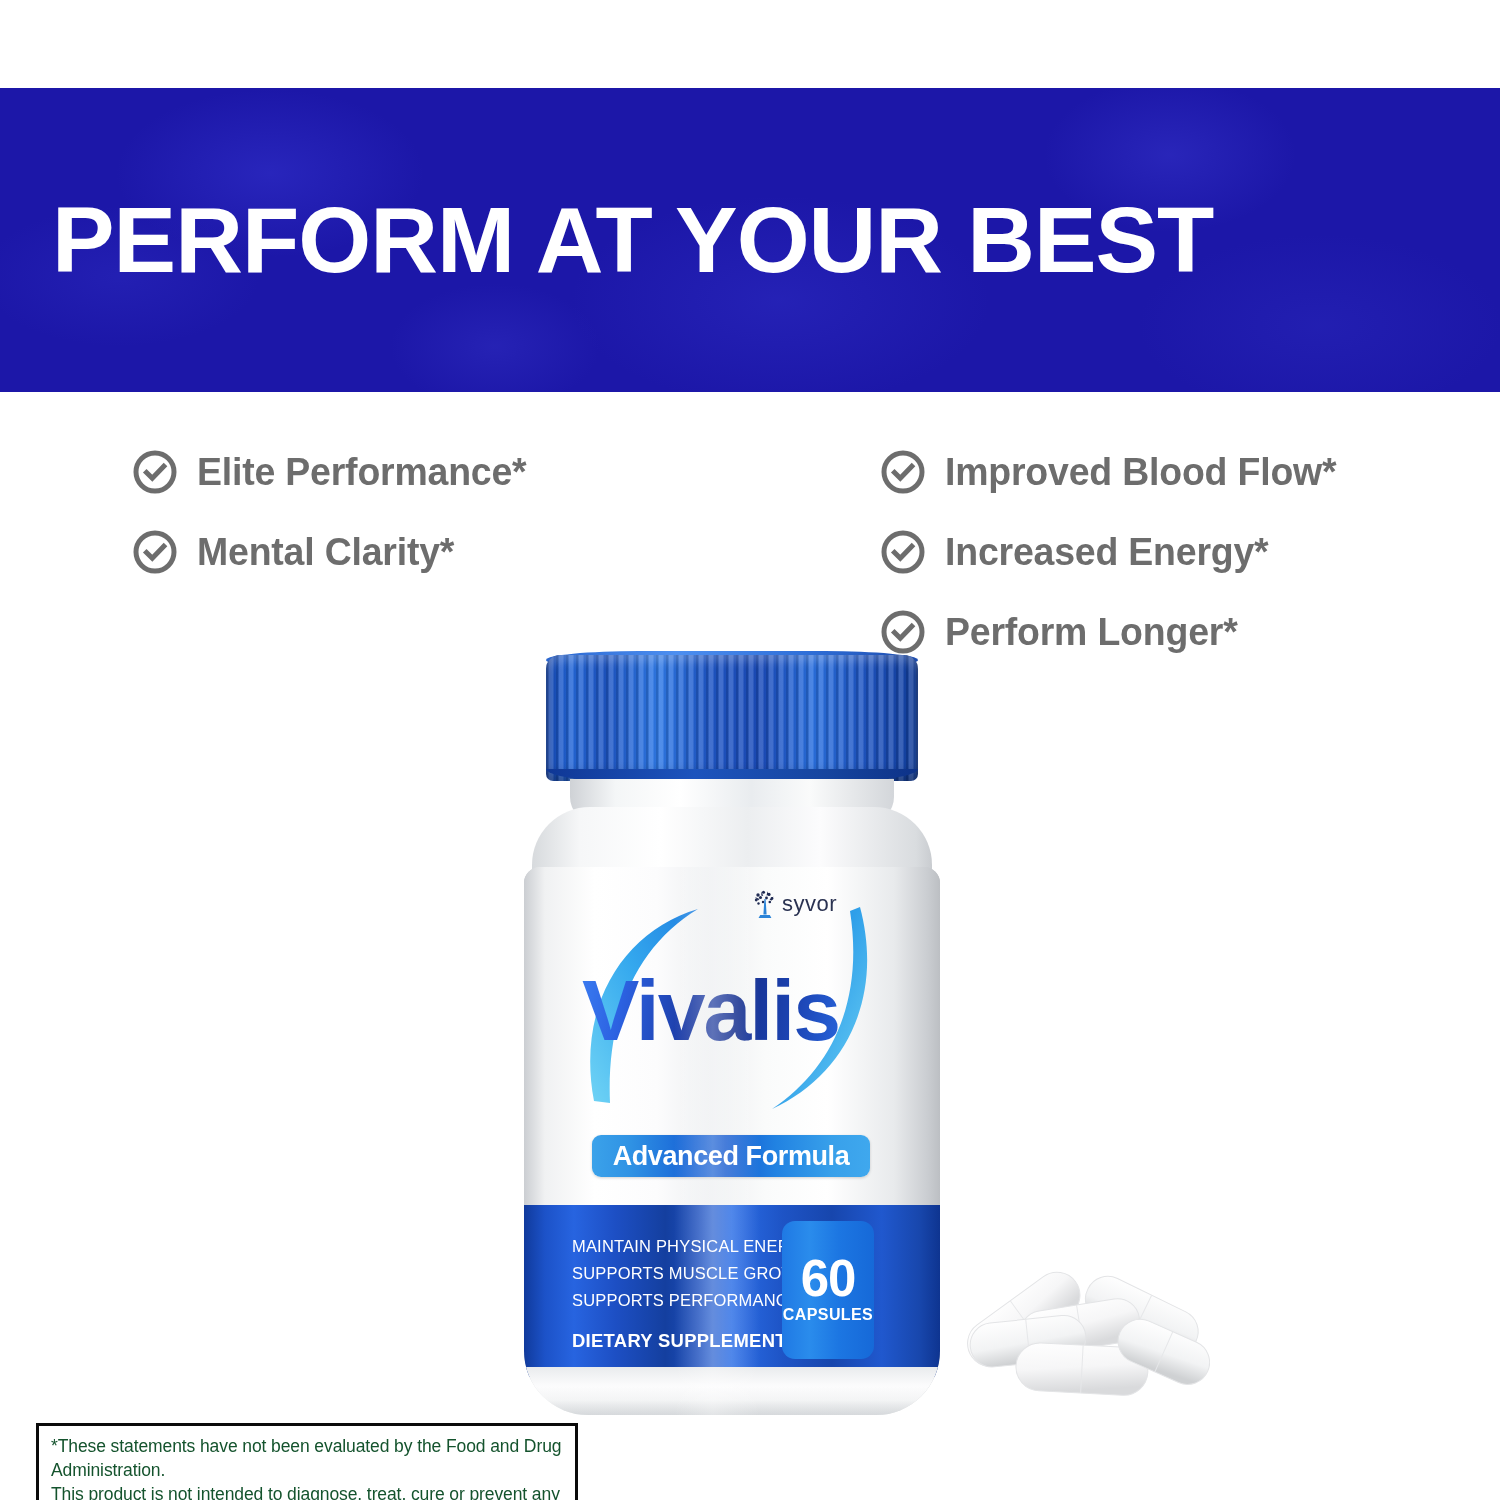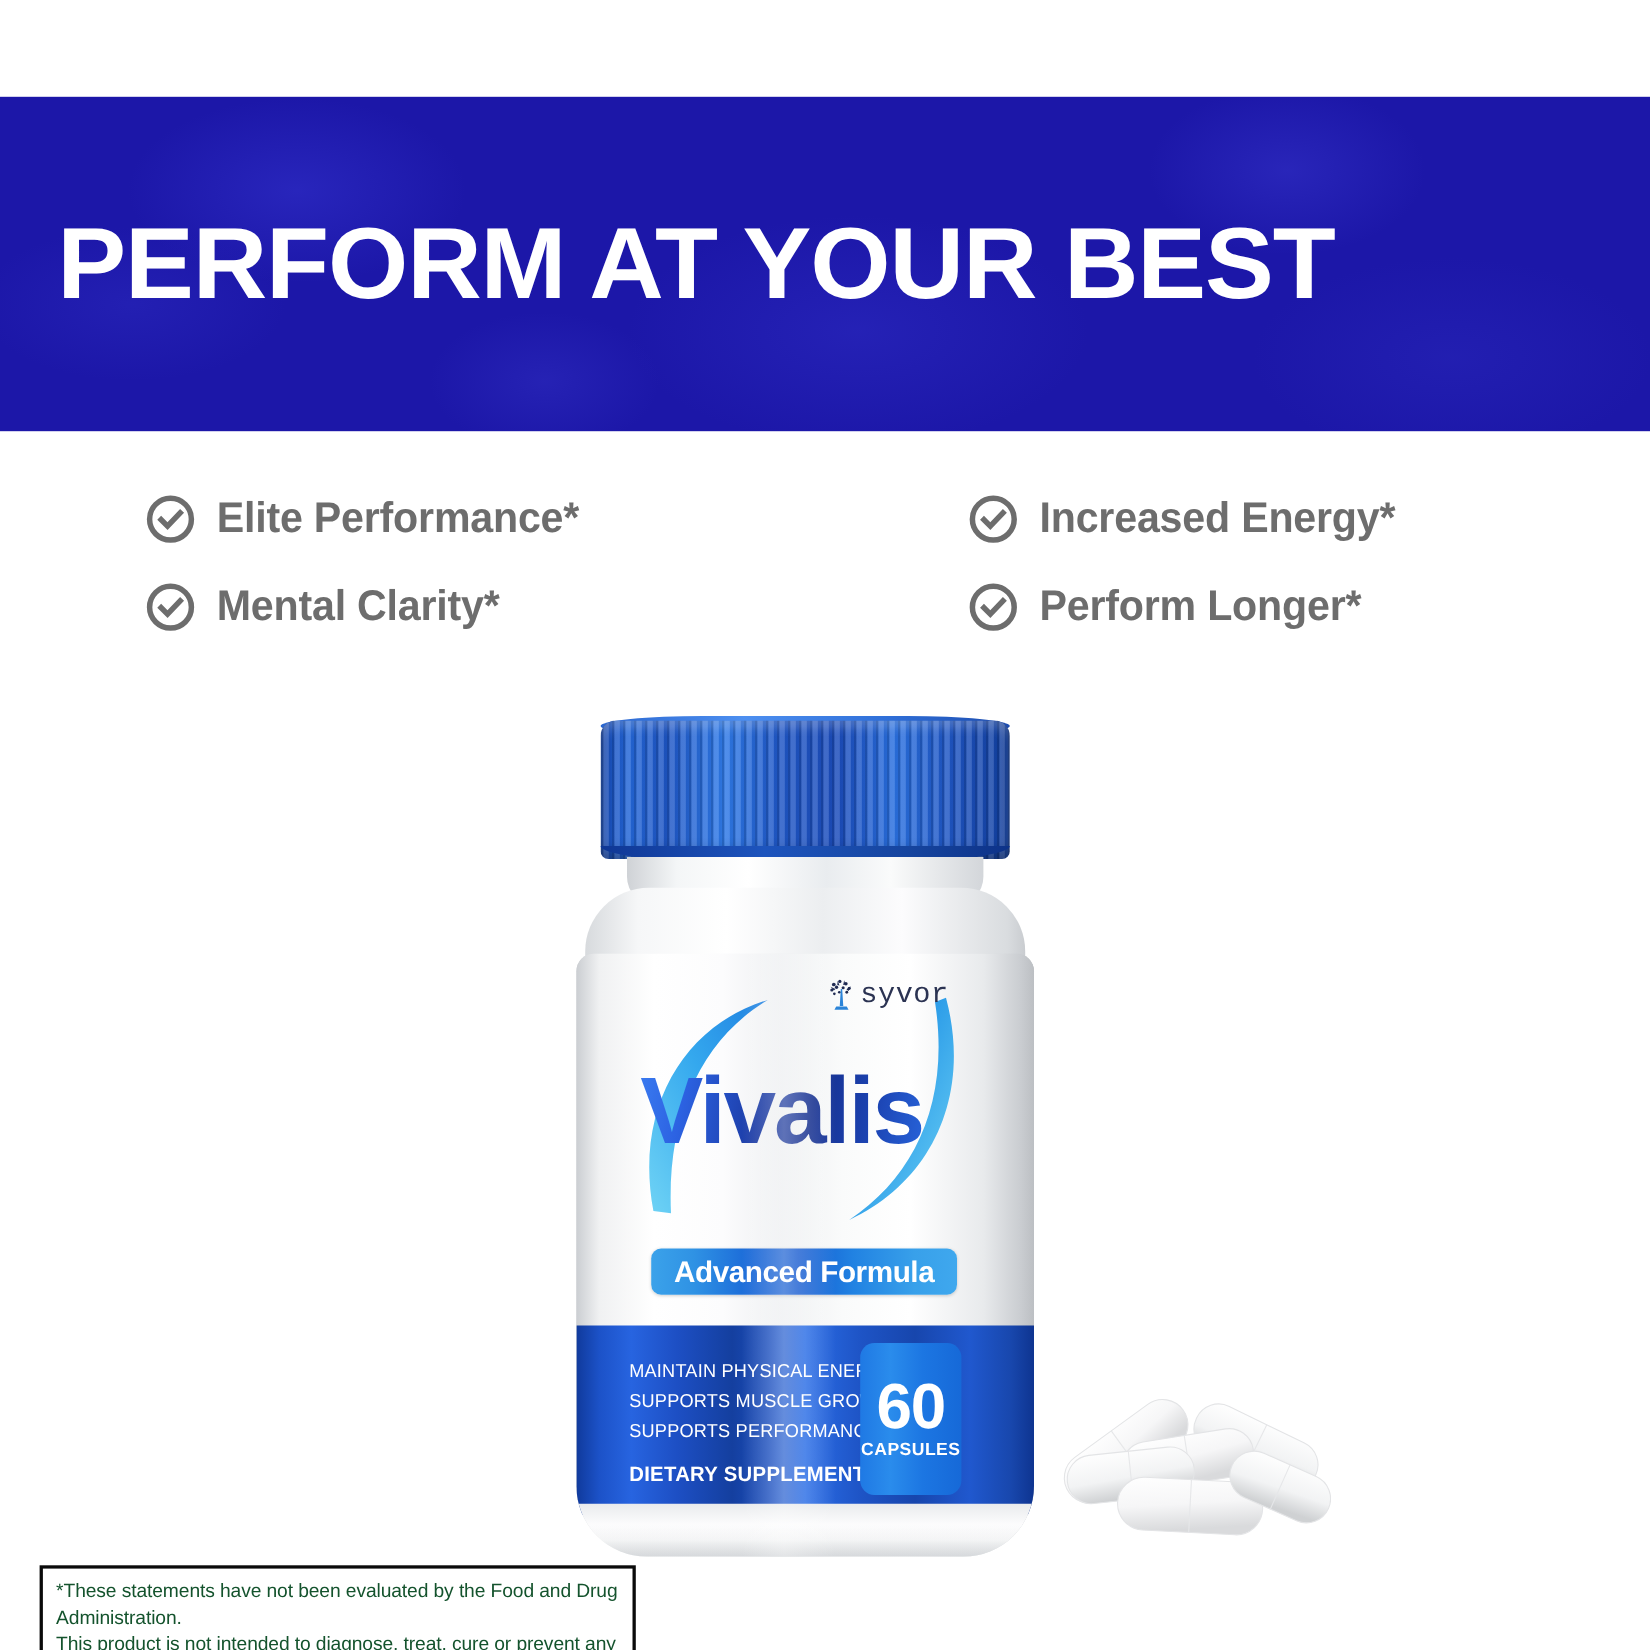--- a/index.html
+++ b/index.html
@@ -217,25 +217,24 @@
   .brand {
     position: absolute;
     left: 228px;
     top: 22px;
     display: flex;
     align-items: center;
     gap: 4px;
   }
   .brand-mark { width: 26px; height: 30px; }
   .brand-name {
-    font-size: 26px;
+    font-size: 22px;
     color: #2b3352;
     letter-spacing: 0.5px;
     font-weight: 400;
-    font-family: Liberation Mono, monospace;
   }
 
   
   .wordmark {
     position: absolute;
     left: 58px;
     top: 100px;
     width: 300px;
     font-size: 86px;
     font-weight: 700;
@@ -310,21 +309,21 @@
     height: 138px;
     border-radius: 13px;
     background: linear-gradient(90deg,#1f79e4 0%,#2a8cec 30%,#1c76e2 62%,#1669d8 100%);
     display: flex;
     flex-direction: column;
     align-items: center;
     justify-content: center;
   }
   .count-num {
     color: #ffffff;
-    font-size: 58px;
+    font-size: 51px;
     font-weight: 700;
     line-height: 0.92;
     letter-spacing: -1px;
   }
   .count-word {
     color: #ffffff;
     font-size: 16px;
     font-weight: 700;
     letter-spacing: 0.4px;
     margin-top: 4px;
@@ -387,20 +386,29 @@
           <path d="M14.5 23.5 L20.3 29.3 L31.8 17.3" fill="none" stroke="#6d6d6d" stroke-width="5" stroke-linecap="square" stroke-linejoin="miter"></path>
         </svg>
       </span>
       <span class="benefit-label">Mental Clarity*</span>
     </div>
 
   </div>
 
   <div class="bcol right">
 
+    <div class="benefit-row">
+      <span class="check-icon">
+        <svg width="46" height="46" viewBox="0 0 46 46">
+          <circle cx="23" cy="23" r="19" fill="none" stroke="#6d6d6d" stroke-width="5"></circle>
+          <path d="M14.5 23.5 L20.3 29.3 L31.8 17.3" fill="none" stroke="#6d6d6d" stroke-width="5" stroke-linecap="square" stroke-linejoin="miter"></path>
+        </svg>
+      </span>
+      <span class="benefit-label">Improved Blood Flow*</span>
+    </div>
 
     <div class="benefit-row">
       <span class="check-icon">
         <svg width="46" height="46" viewBox="0 0 46 46">
           <circle cx="23" cy="23" r="19" fill="none" stroke="#6d6d6d" stroke-width="5"></circle>
           <path d="M14.5 23.5 L20.3 29.3 L31.8 17.3" fill="none" stroke="#6d6d6d" stroke-width="5" stroke-linecap="square" stroke-linejoin="miter"></path>
         </svg>
       </span>
       <span class="benefit-label">Increased Energy*</span>
     </div>

